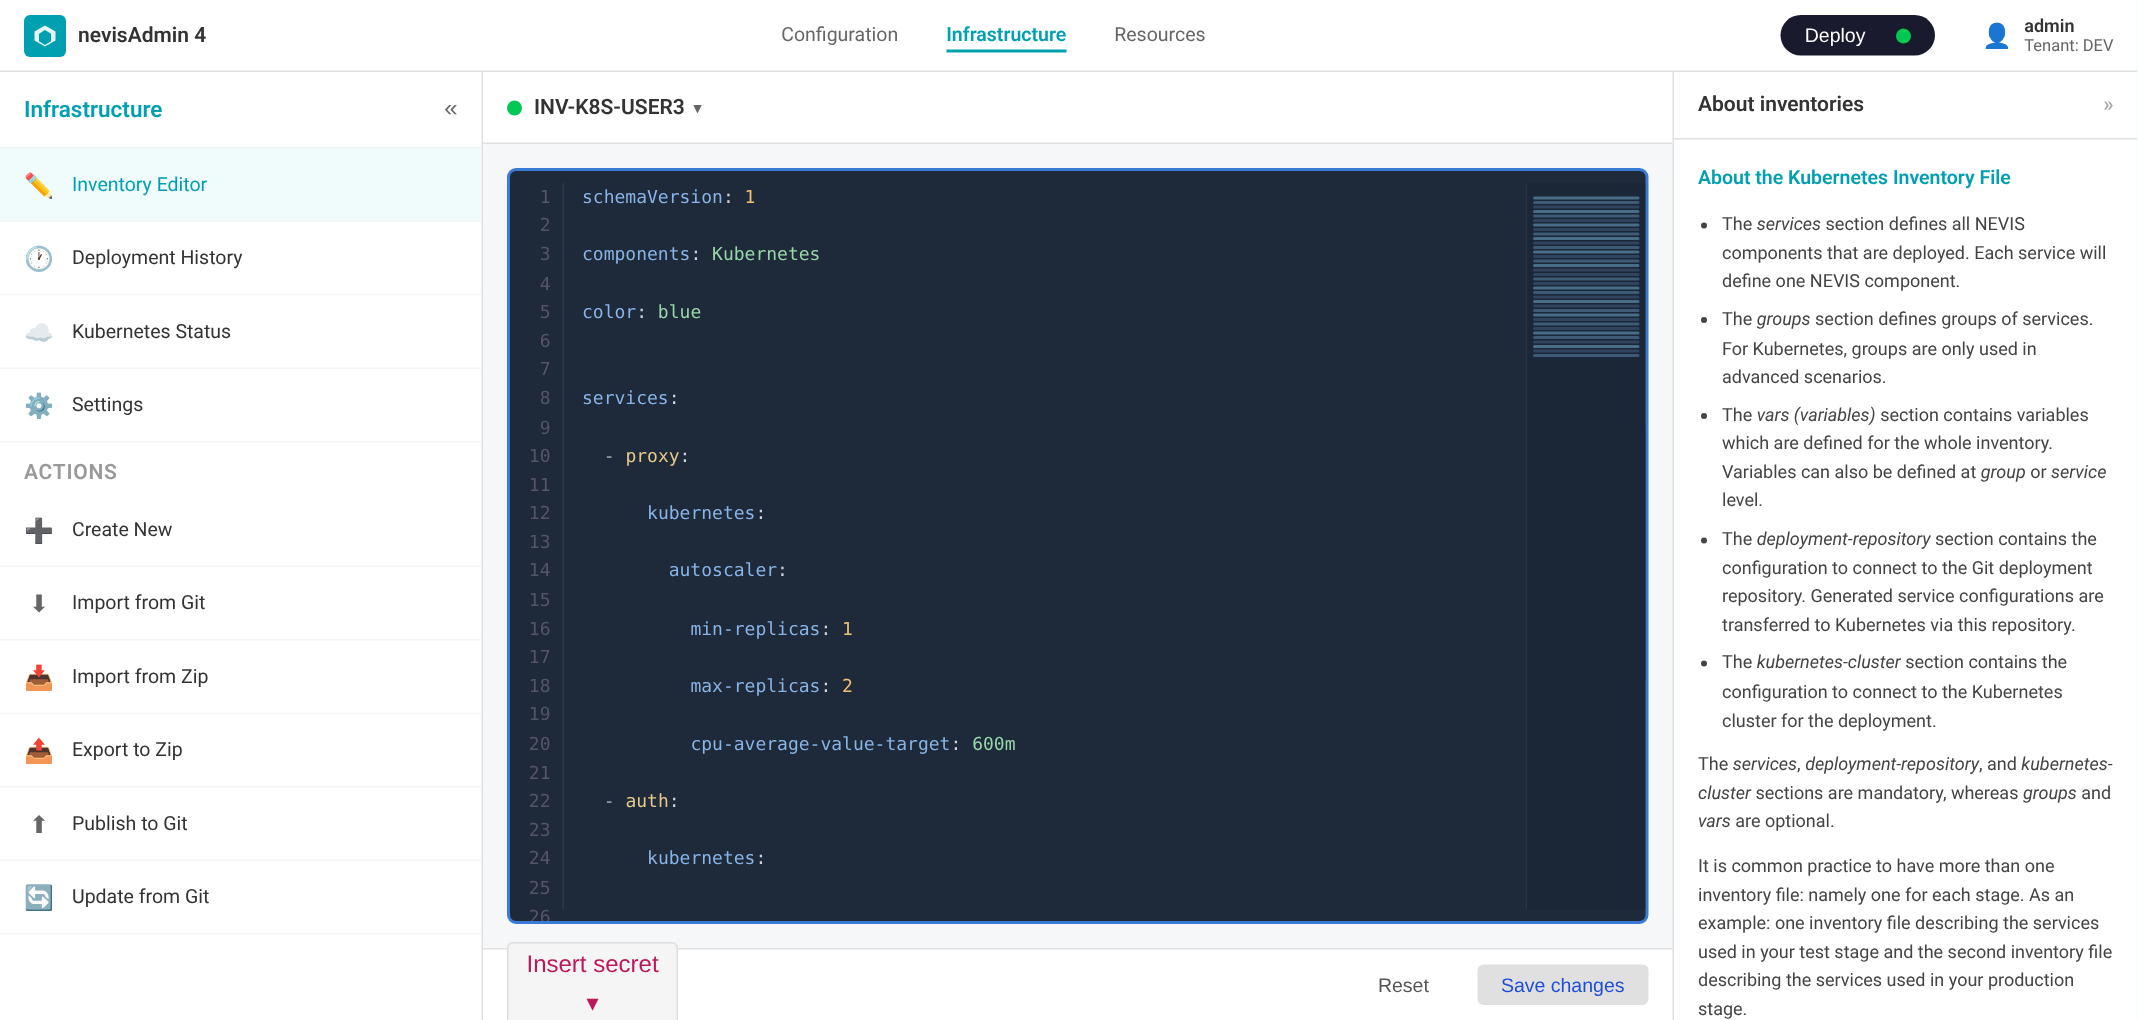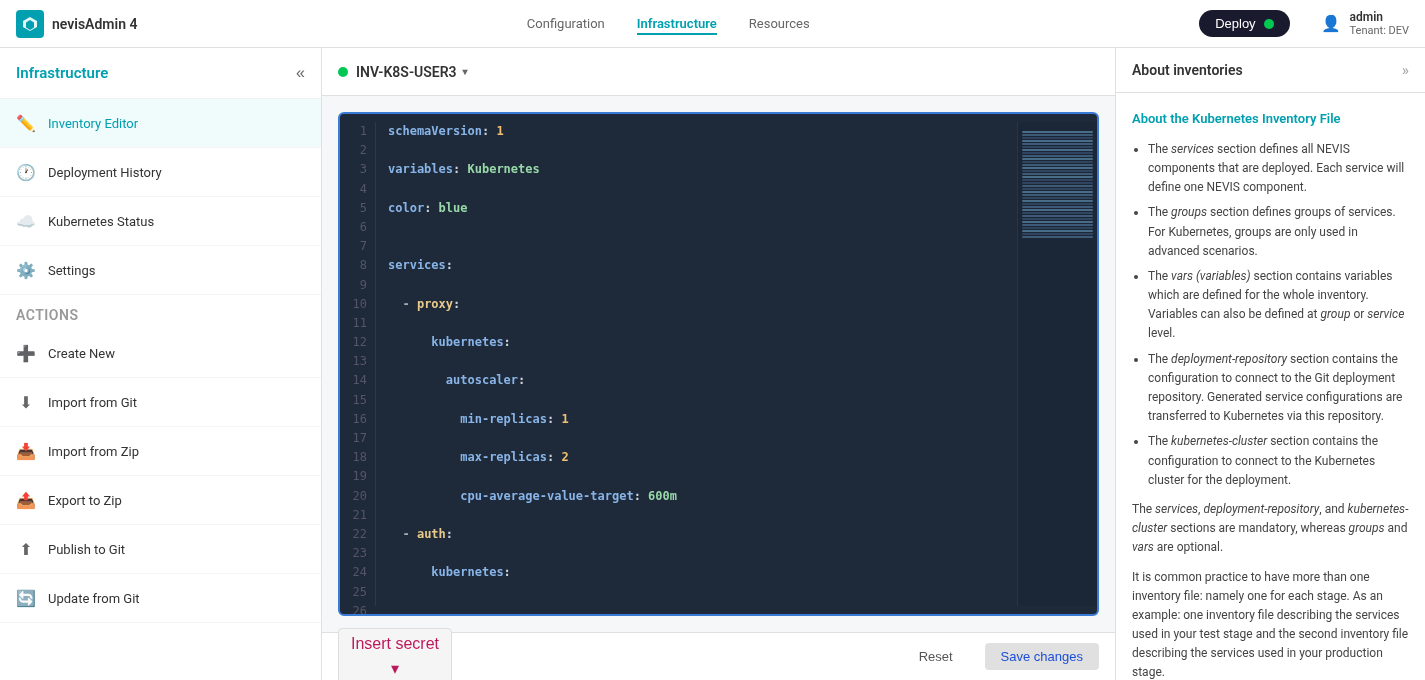--- a/index.html
+++ b/index.html
@@ -57,21 +57,21 @@
     }
     .deploy-btn {
       background: #1a1a2e;
       color: white;
       border: none;
       border-radius: 20px;
       padding: 6px 16px;
       cursor: pointer;
       display: flex;
       align-items: center;
-      gap: 8px;
+      gap: 20px;
       font-size: 13px;
     }
     .deploy-dot {
       width: 10px;
       height: 10px;
       background: #00c853;
       border-radius: 50%;
     }
     .user-info {
       display: flex;
@@ -218,21 +218,21 @@
     }
     .code-content {
       flex: 1;
       padding: 0 12px;
       font-family: monospace;
       font-size: 12px;
       line-height: 1.6;
       color: #cdd3de;
       white-space: pre;
     }
-    .code-line { display: block; font-weight: bold; }
+    .code-line { display: block; }
     .key { color: #88b4e7; }
     .val-str { color: #98d8a8; }
     .val-num { color: #f0c070; }
     .val-word { color: #e8c98a; }
     .dash { color: #aaa; }
 
     
     .minimap {
       width: 80px;
       background: #1a2535;
@@ -455,21 +455,21 @@
               <div>19</div>
               <div>20</div>
             <div>21</div>
               <div>22</div>
               <div>23</div>
               <div>24</div>
               <div>25</div>
             <div>26</div>
           </div>
           <div class="code-content"><span class="code-line"><span class="key">schemaVersion</span><span style="color:#cdd3de">: </span><span class="val-num">1</span></span>
-<span class="code-line"><span class="key">variables</span><span style="color:#cdd3de">: </span><span class="val-str">Kubernetes</span></span>
+<span class="code-line"><span class="key">components</span><span style="color:#cdd3de">: </span><span class="val-str">Kubernetes</span></span>
 <span class="code-line"><span class="key">color</span><span style="color:#cdd3de">: </span><span class="val-str">blue</span></span>
 <span class="code-line"></span>
 <span class="code-line"><span class="key">services</span><span style="color:#cdd3de">:</span></span>
 <span class="code-line">  <span class="dash">-</span> <span class="val-word">proxy</span><span style="color:#cdd3de">:</span></span>
 <span class="code-line">      <span class="key">kubernetes</span><span style="color:#cdd3de">:</span></span>
 <span class="code-line">        <span class="key">autoscaler</span><span style="color:#cdd3de">:</span></span>
 <span class="code-line">          <span class="key">min-replicas</span><span style="color:#cdd3de">: </span><span class="val-num">1</span></span>
 <span class="code-line">          <span class="key">max-replicas</span><span style="color:#cdd3de">: </span><span class="val-num">2</span></span>
 <span class="code-line">          <span class="key">cpu-average-value-target</span><span style="color:#cdd3de">: </span><span class="val-str">600m</span></span>
 <span class="code-line">  <span class="dash">-</span> <span class="val-word">auth</span><span style="color:#cdd3de">:</span></span>

